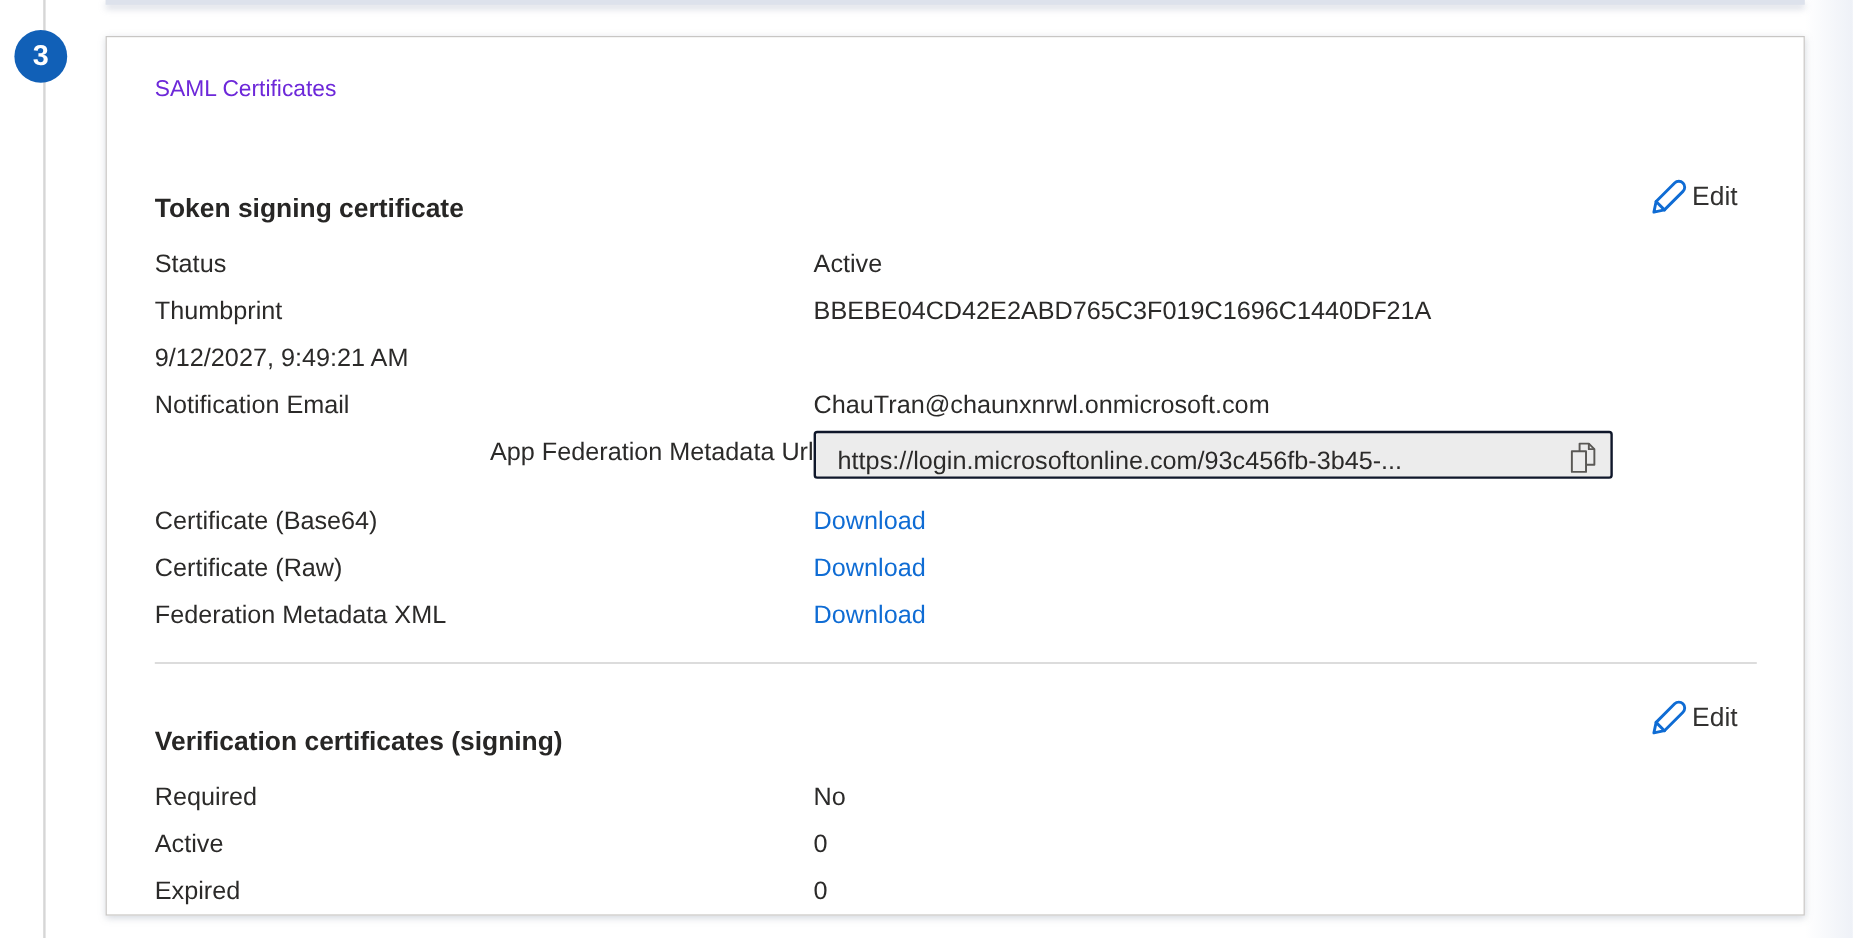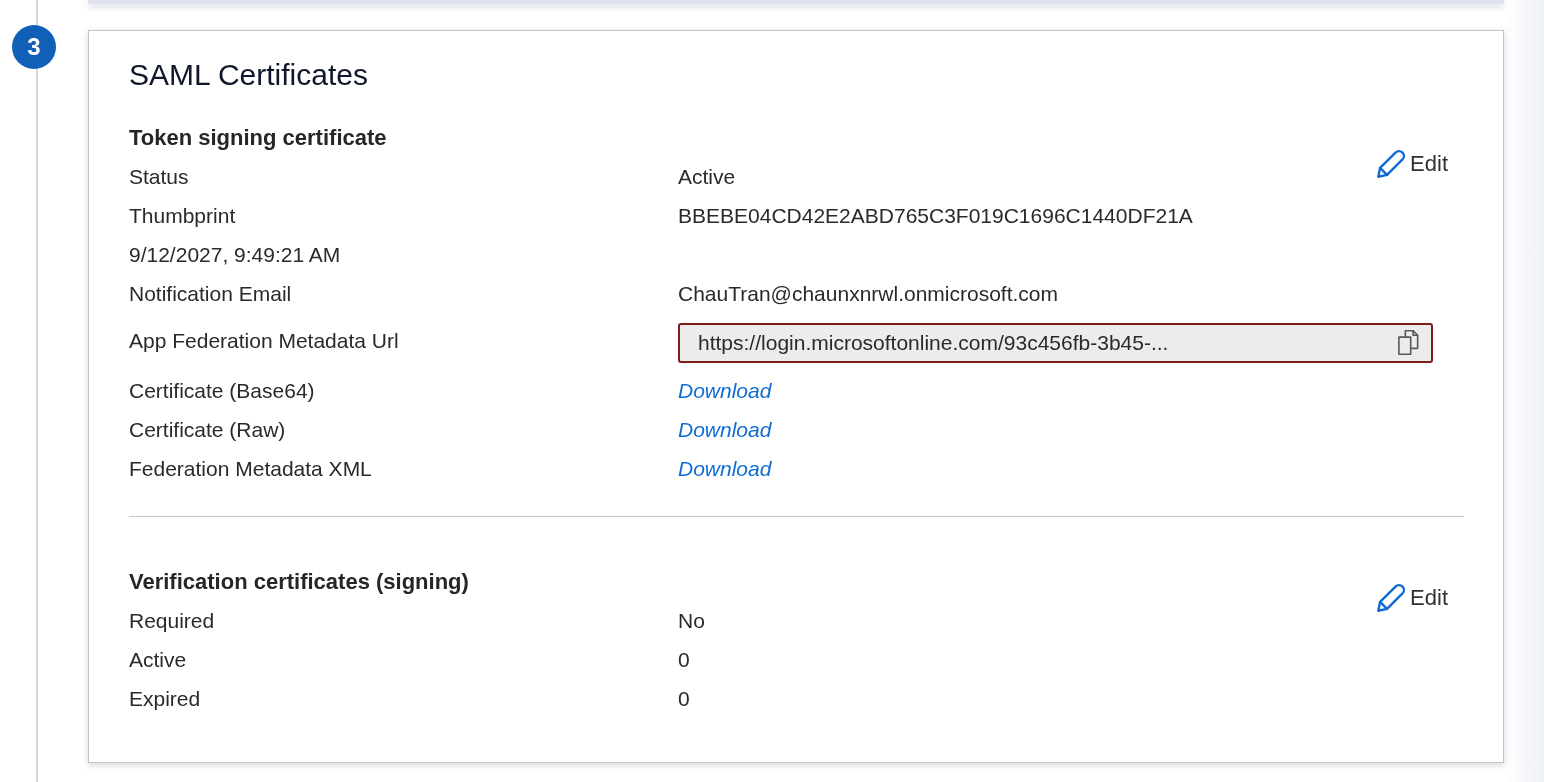--- a/index.html
+++ b/index.html
@@ -30,37 +30,37 @@
     display:flex; align-items:center; justify-content:center;
     color:#ffffff; font-size:24px; font-weight:bold; z-index:3;
   }
   .card {
     position:absolute; left:88px; top:30px; width:1416px; height:733px;
     background:#ffffff; border:1px solid #c8c6c4;
     box-shadow:0 2px 6px rgba(130,140,160,.35);
     padding:28px 58px 0 40px;
   }
   .card-title {
-    font-size:30px; font-weight:400; color:#0f172a;
-    line-height:32px; margin-bottom:32px;
+    font-size:19px; font-weight:400; color:#6d28d9;
+    line-height:32px; margin-bottom:68px;
   }
   .section-heading {
     font-size:22px; font-weight:bold; color:#27262:5;
     color:#272625; line-height:30px; margin-bottom:12px;
   }
-  .row { display:flex; min-height:39px; height:39px; font-size:21px; }
+  .row { display:flex; align-items:center; min-height:39px; height:39px; font-size:21px; }
   .row-label { width:549px; flex:none; color:#2b2a29; }
   .row-value { color:#2b2a29; }
-  .download-link { color:#0f6cd4; text-decoration:none; cursor:pointer;font-style:italic; }
+  .download-link { color:#0f6cd4; text-decoration:none; cursor:pointer; }
   .url-row { height:58px; align-items:flex-start; }
-  .url-row .row-label { padding-top:8px; }
+  .url-row .row-label { padding-top:8px;text-align:right; }
   .url-box {
-    margin-top:2px; width:755px; height:40px;
-    background:#ececec; border:2px solid #7f1d1d; border-radius:3px;
-    display:flex; align-items:center; padding:0 10px 0 18px; cursor:text;
+    margin-top:2px; width:666px; height:40px;
+    background:#ececec; border:2px solid #0f172a; border-radius:3px;
+    display:flex; align-items:flex-end; padding:0 10px 0 18px; cursor:text;
   }
   .url-text {
     flex:1; font-size:21px; color:#2b2a29;
     white-space:nowrap; overflow:hidden;
   }
   .copy-btn { flex:none; background:none; border:none; cursor:pointer; display:flex; align-items:center; padding:0; }
   .divider {
     border:none; border-top:1px solid #c6c6c6;
     margin:20px -19px 50px 0;
   }

